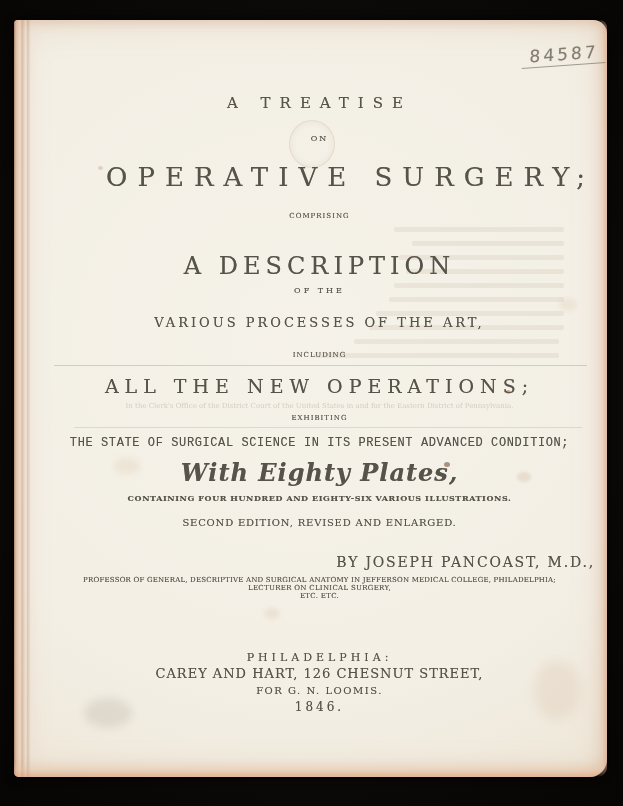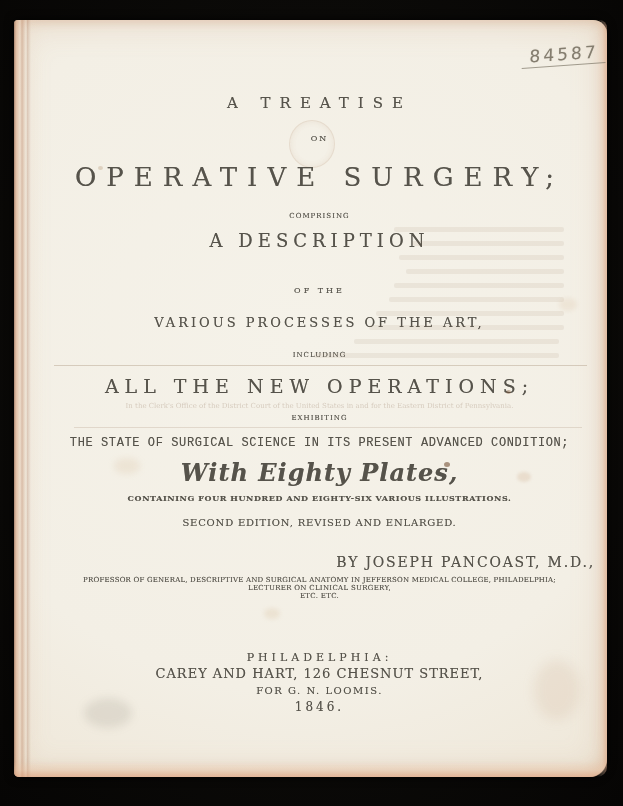--- a/index.html
+++ b/index.html
@@ -75,24 +75,24 @@
     <div class="gutter"></div>
     <div class="right-edge"></div>
     <div class="bottom-edge"></div>
 
     <div class="pencil">84587</div>
 
     <div class="stamp"></div>
 
     <div class="ln" style="top:74px;font-size:15px;letter-spacing:9px;">A TREATISE</div>
     <div class="ln" style="top:114px;font-size:8px;letter-spacing:2px;">ON</div>
-    <div class="ln" style="top:142px;font-size:26px;letter-spacing:10px;">OPERATIVE SURGERY;</div>
+    <div class="ln" style="top:142px;font-size:26px;letter-spacing:10px;text-align:right;">OPERATIVE SURGERY;</div>
 
     <div class="ln" style="top:192px;font-size:7px;letter-spacing:1px;">COMPRISING</div>
-    <div class="ln" style="top:210px;font-size:18px;letter-spacing:5px;">A DESCRIPTION</div>
+    <div class="ln" style="top:232px;font-size:24px;letter-spacing:5px;">A DESCRIPTION</div>
     <div class="ln" style="top:266px;font-size:8px;letter-spacing:3px;">OF THE</div>
     <div class="ln" style="top:295px;font-size:13px;letter-spacing:3px;">VARIOUS PROCESSES OF THE ART,</div>
     <div class="ln" style="top:331px;font-size:7px;letter-spacing:1px;">INCLUDING</div>
     <div class="ln" style="top:355px;font-size:19px;letter-spacing:6px;">ALL THE NEW OPERATIONS;</div>
     <div class="ln" style="top:394px;font-size:7px;letter-spacing:1px;">EXHIBITING</div>
     <div class="ln" style="top:416px;font-size:12px;letter-spacing:0.6px;font-family:Liberation Mono, monospace;">THE STATE OF SURGICAL SCIENCE IN ITS PRESENT ADVANCED CONDITION;</div>
 
     <div class="ln blackletter" style="top:438px;font-size:24px;letter-spacing:1px;">With Eighty Plates,</div>
     <div class="ln" style="top:473px;font-size:8px;letter-spacing:0.6px;font-weight:bold;">CONTAINING FOUR HUNDRED AND EIGHTY-SIX VARIOUS ILLUSTRATIONS.</div>
     <div class="ln" style="top:497px;font-size:10px;letter-spacing:0.8px;">SECOND EDITION, REVISED AND ENLARGED.</div>

